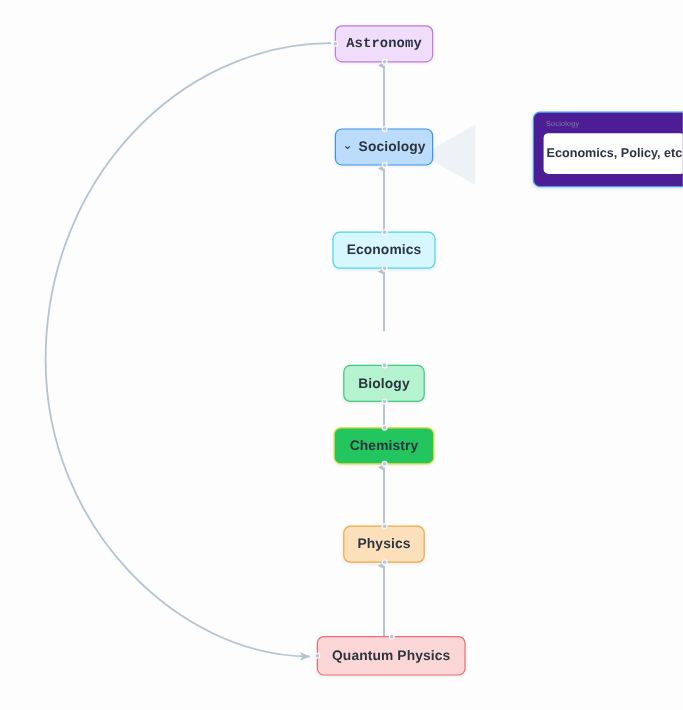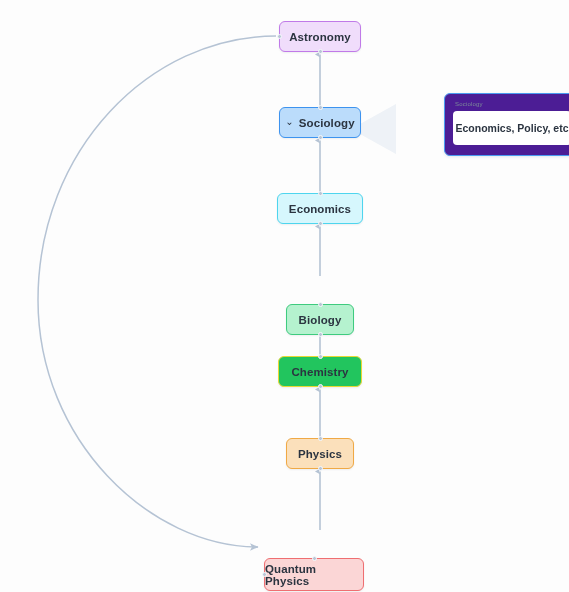--- a/index.html
+++ b/index.html
@@ -129,21 +129,21 @@
       <line x1="320" y1="107" x2="320" y2="54.5" marker-end="url(#arrowUp)"></line>
     </g>
 
     <path d="M 276 36 C 150 36, 38 150, 38 300 C 38 440, 150 547, 258 547" stroke="#b5c3d4" stroke-width="1.5" fill="none" marker-end="url(#arrowEnd)"></path>
   </svg>
 
   <svg class="callout-wedge" viewBox="0 0 40 50" xmlns="http://www.w3.org/2000/svg">
     <path d="M2 20 L38 0 L38 50 L2 30 Z" fill="#eef2f7"></path>
   </svg>
 
-  <div class="node" style="left:279px; top:21px; width:82px; height:31px; background:#f0ddfb; border-color:#c07ae8;">
+  <div class="node" style="left:279px; top:21px; width:82px; height:31px; background:#f0ddfb; border-color:#c07ae8;font-family:Liberation Mono, monospace;">
     <span class="handle left"></span>
     <span class="handle bot"></span>
     <span>Astronomy</span>
   </div>
 
   <div class="node" style="left:279px; top:107px; width:82px; height:31px; background:#bbdcfb; border-color:#3d93ef;">
     <span class="handle top"></span>
     <span class="handle bot"></span>
     <span class="chev">⌄</span>
     <span>Sociology</span>
@@ -166,21 +166,21 @@
     <span class="handle bot"></span>
     <span>Chemistry</span>
   </div>
 
   <div class="node" style="left:286px; top:438px; width:68px; height:31px; background:#fbe0bb; border-color:#f0a945;">
     <span class="handle top"></span>
     <span class="handle bot"></span>
     <span>Physics</span>
   </div>
 
-  <div class="node" style="left:264px; top:530px; width:100px; height:33px; background:#fbd6d6; border-color:#ef6e71;margin-top:28px;">
+  <div class="node" style="left:264px; top:530px; width:124px; height:33px; background:#fbd6d6; border-color:#ef6e71;">
     <span class="handle top"></span>
     <span class="handle left"></span>
     <span>Quantum Physics</span>
   </div>
 
   <div id="panel">
     <div class="panel-title">Sociology</div>
     <div class="panel-body">Economics, Policy, etc</div>
   </div>
 

